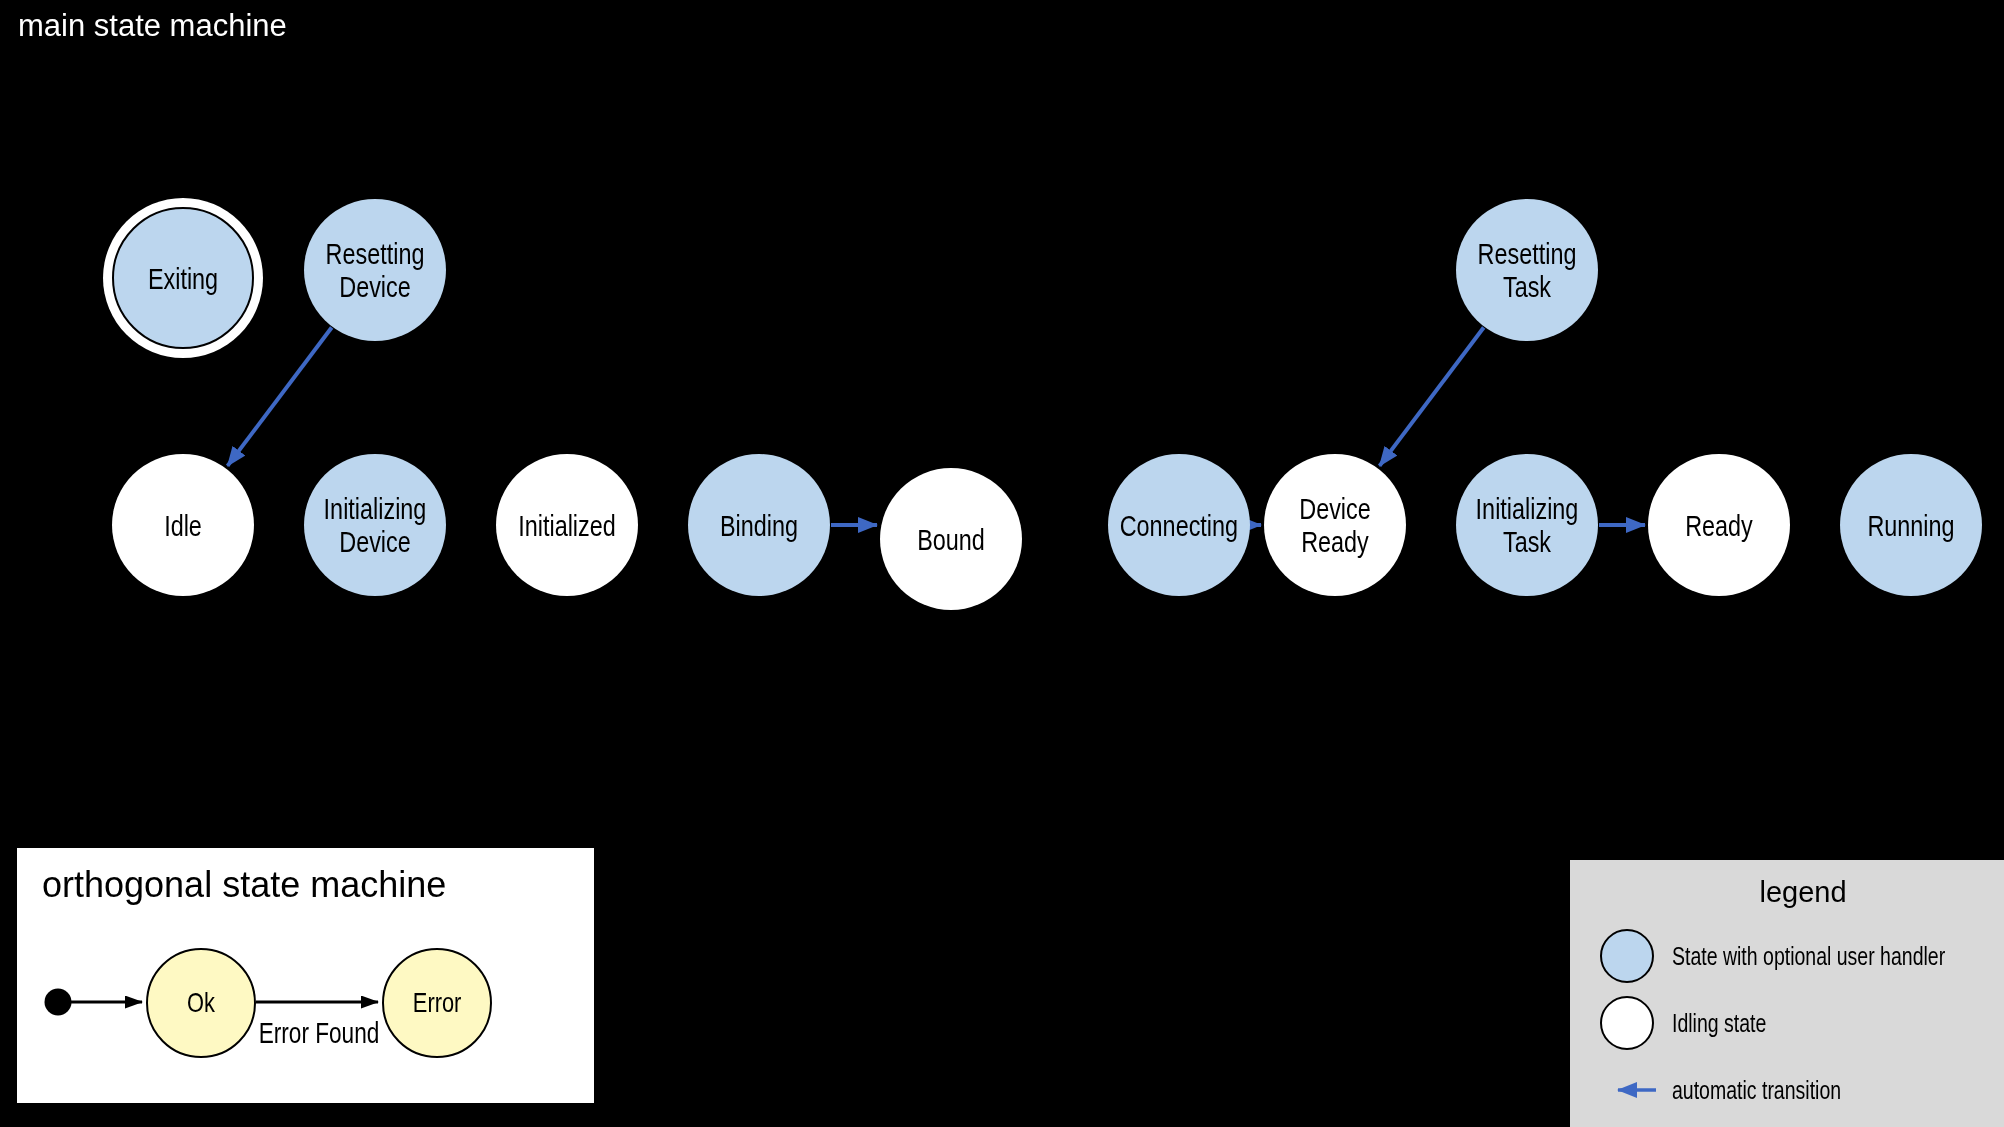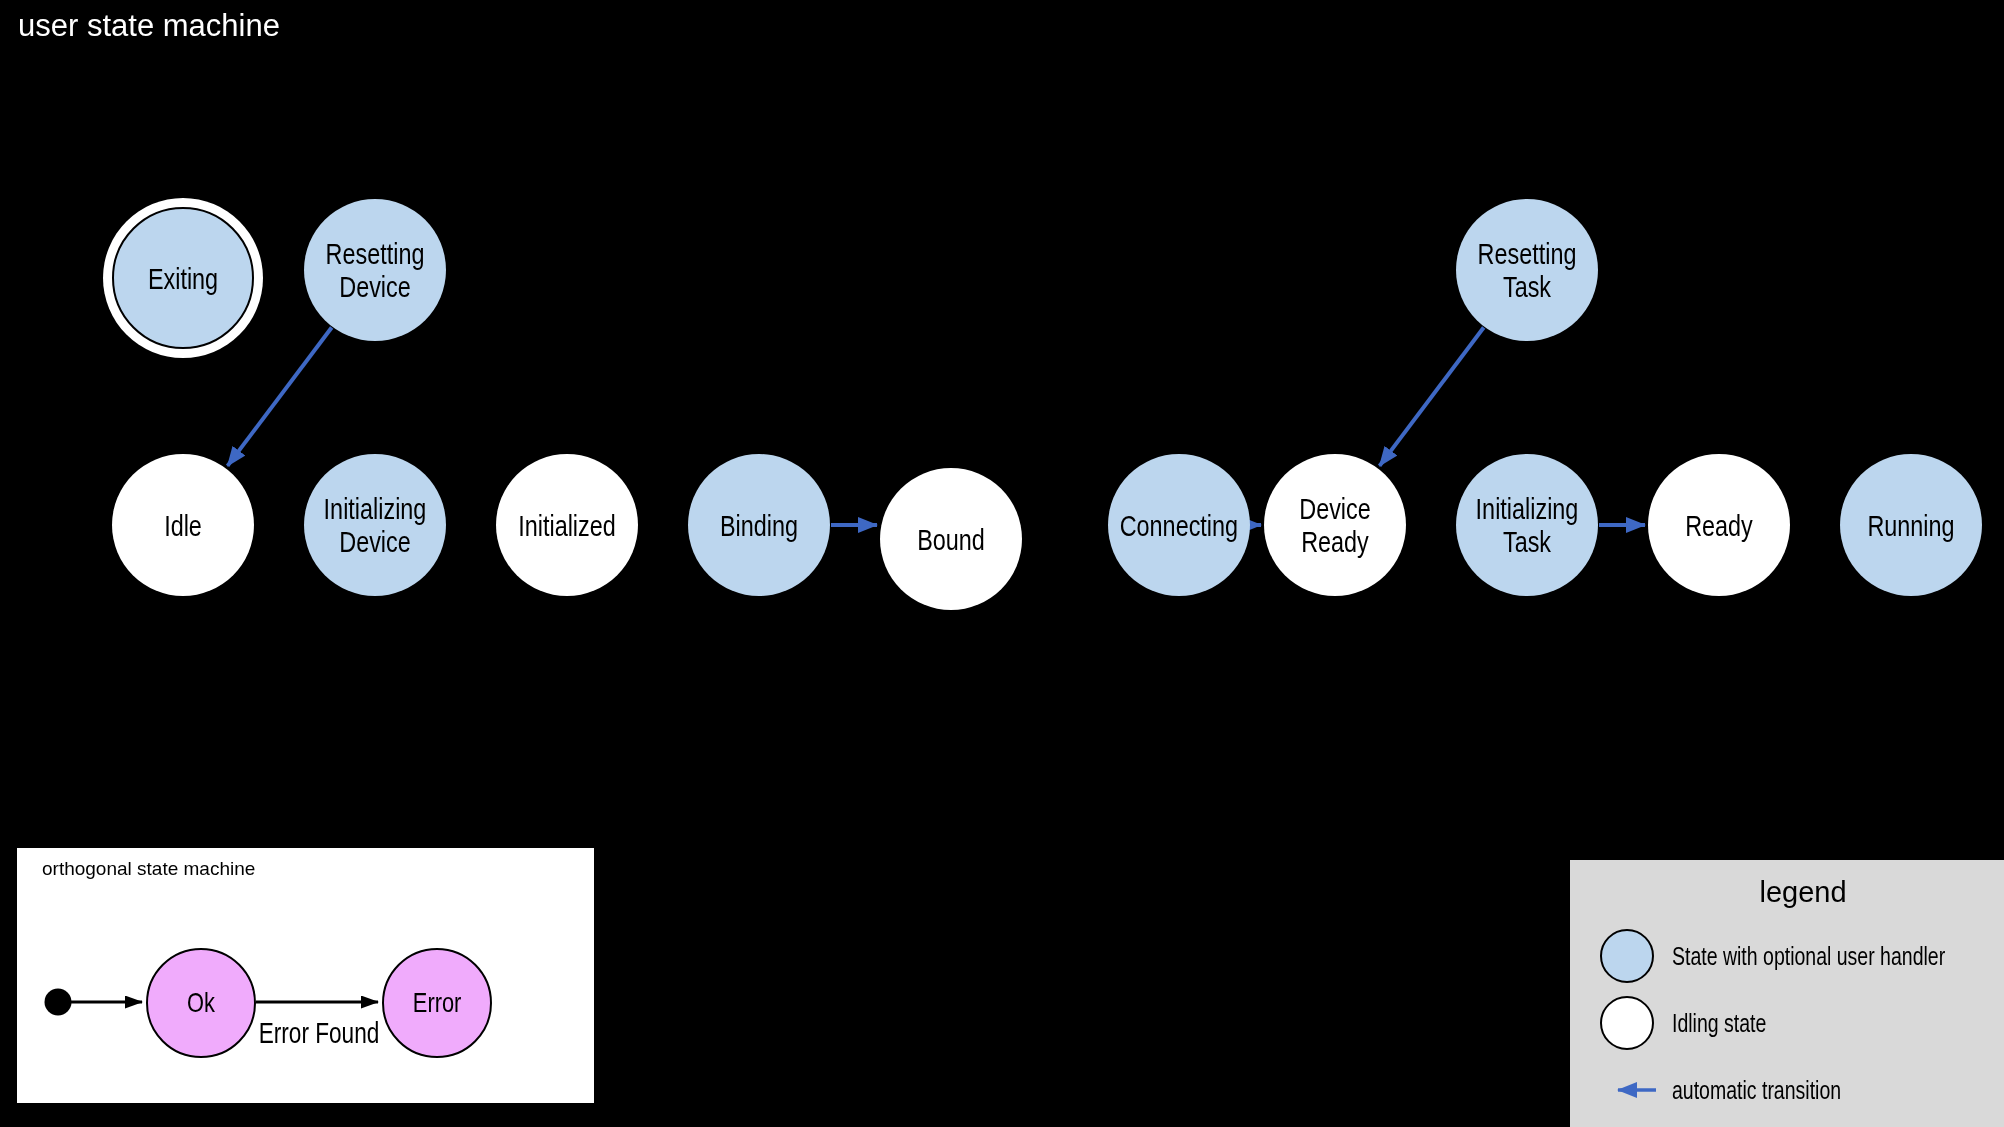--- a/index.html
+++ b/index.html
@@ -39,28 +39,28 @@
     font-size:30px;line-height:33px;
     transform:scaleX(0.78);transform-origin:center center;
   }
 
   
   #ortho{
     position:absolute;left:17px;top:848px;width:577px;height:255px;
     background:var(--panel-bg);
   }
   #ortho-title{
-    position:absolute;left:25px;top:10px;
-    font-size:19px;color:var(--label-text);
+    position:absolute;left:25px;top:16px;
+    font-size:36px;color:var(--label-text);
   }
   #ortho-arrows{position:absolute;left:0;top:0;}
   .o-line{stroke:var(--outline);stroke-width:3;fill:none;}
   .o-state{
     position:absolute;width:110px;height:110px;border-radius:50%;
-    box-sizing:border-box;border:2.5px solid var(--outline);background:#f0abfc;
+    box-sizing:border-box;border:2.5px solid var(--outline);background:#fef9c3;
     display:flex;align-items:center;justify-content:center;
   }
   #o-ok{left:129px;top:100px;}
   #o-error{left:365px;top:100px;}
   .o-label{
     font-size:28px;color:var(--label-text);white-space:nowrap;
     transform:scaleX(0.78);transform-origin:center center;
   }
   #o-translabel{
     position:absolute;left:202px;top:169px;width:200px;text-align:center;
@@ -92,21 +92,21 @@
     margin-left:18px;font-size:25px;color:var(--label-text);white-space:nowrap;
     transform:scaleX(0.78);transform-origin:left center;
   }
   #legend-row-3 .legend-label{margin-left:16px;}
 </style>
 </head>
 <body>
 
 <div id="screen">
 
-  <div id="main-title">user state machine</div>
+  <div id="main-title">main state machine</div>
 
   <svg id="main-arrows" width="2004" height="1127" viewBox="0 0 2004 1127">
     <defs>
       <marker id="ah-blue" markerUnits="userSpaceOnUse" markerWidth="20" markerHeight="16" refX="19" refY="8" orient="auto">
         <path class="ah-blue" d="M0,0 L20,8 L0,16 Z"></path>
       </marker>
       <marker id="ah-black" markerUnits="userSpaceOnUse" markerWidth="18" markerHeight="13" refX="17" refY="6.5" orient="auto">
         <path class="ah-black" d="M0,0 L18,6.5 L0,13 Z"></path>
       </marker>
     </defs>

